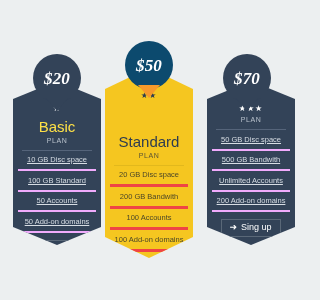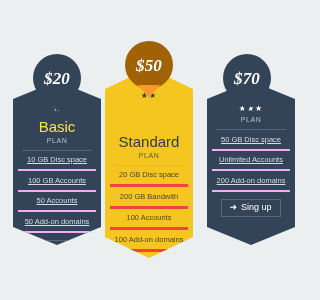--- a/index.html
+++ b/index.html
@@ -57,21 +57,21 @@
     bottom: -9px;
     left: 50%;
     transform: translateX(-50%);
     width: 0;
     height: 0;
     border-left: 11px solid transparent;
     border-right: 11px solid transparent;
   }
   .plan.dark .badge       { background: #334358; }
   .plan.dark .badge .pin  { border-top: 13px solid #334358; }
-  .plan.light .badge      { background: #a16207; }
+  .plan.light .badge      { background: #0c4a6e; }
   .plan.light .badge .pin { border-top: 13px solid #f79a2b; }
 
   .badge-price {
     font-family: "Liberation Serif", serif;
     font-style: italic;
     font-weight: bold;
     font-size: 17px;
     color: #ffffff;
     letter-spacing: 0.2px;
     line-height: 1;
@@ -158,21 +158,21 @@
       <span class="badge-price">$20</span>
       <span class="pin"></span>
     </div>
     <div class="body" style="margin-top:27px; height:164px;">
       <div class="stars">★</div>
       <div class="title">Basic</div>
       <div class="subtitle">PLAN</div>
       <div class="rule"></div>
       <div class="features">
         <div class="feature">10 GB Disc space</div>
-        <div class="feature">100 GB Accounts</div>
+        <div class="feature">100 GB Standard</div>
         <div class="feature">50 Accounts</div>
         <div class="feature">50 Add-on domains</div>
       </div>
       <div class="signup-wrap">
         <div class="signup">
           <span class="arrow-icon">➜</span>
           <span>Sing up</span>
         </div>
       </div>
     </div>
@@ -207,20 +207,21 @@
     <div class="badge" style="top:0;">
       <span class="badge-price">$70</span>
       <span class="pin"></span>
     </div>
     <div class="body" style="margin-top:27px; height:164px;">
       <div class="stars">★★★</div>
       <div class="subtitle">PLAN</div>
       <div class="rule"></div>
       <div class="features">
         <div class="feature">50 GB Disc space</div>
+        <div class="feature">500 GB Bandwith</div>
         <div class="feature">Unlimited Accounts</div>
         <div class="feature">200 Add-on domains</div>
       </div>
       <div class="signup-wrap">
         <div class="signup">
           <span class="arrow-icon">➜</span>
           <span>Sing up</span>
         </div>
       </div>
     </div>

